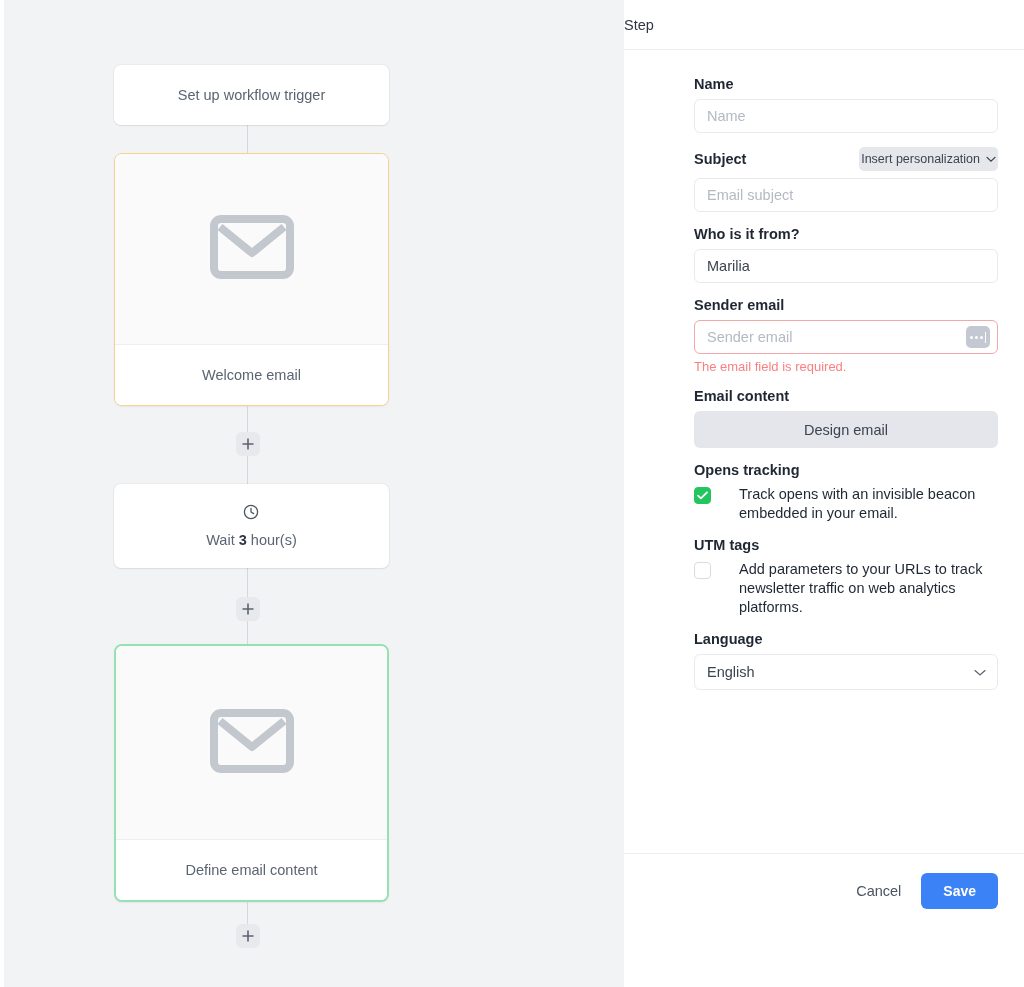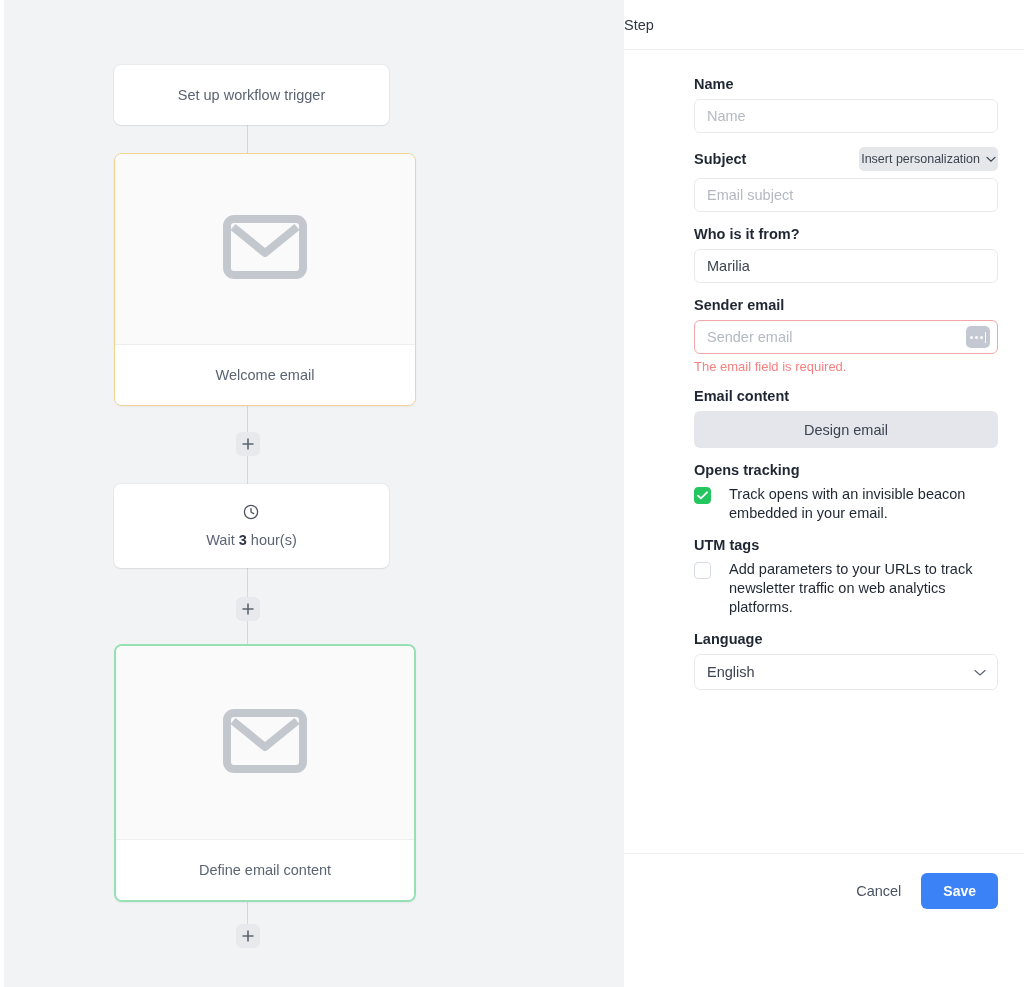--- a/index.html
+++ b/index.html
@@ -37,21 +37,21 @@
     box-shadow: 0 1px 2px rgba(16,24,40,.07), 0 0 0 1px rgba(16,24,40,.035);
     display: flex; flex-direction: column;
     align-items: center; justify-content: center;
     color: #5b6472;
     font-size: 14.5px;
   }
 
   
   .card-email {
     position: absolute;
-    left: 110px; width: 302px;
+    left: 110px; width: 275px;
     background: #ffffff;
     border-radius: 8px;
     overflow: hidden;
     display: flex; flex-direction: column;
   }
   .card-email.amber {
     border: 1px solid #f3d38f;
     box-shadow: 0 1px 2px rgba(16,24,40,.05);
   }
   .card-email.green {
@@ -191,21 +191,21 @@
     background: #e4e6eb;
     border: none;
     border-radius: 6px;
     font-family: "Liberation Sans", sans-serif;
     font-size: 14.5px;
     color: #3c4451;
     cursor: pointer;
   }
 
   .check-row {
-    display: flex; align-items: flex-start; gap: 18px;
+    display: flex; align-items: flex-start; gap: 28px;
     margin-top: 2px;
   }
   .cbox {
     flex: 0 0 auto;
     width: 17px; height: 17px;
     border-radius: 4px;
     margin-top: 2px;
     cursor: pointer;
     display: flex; align-items: center; justify-content: center;
   }

